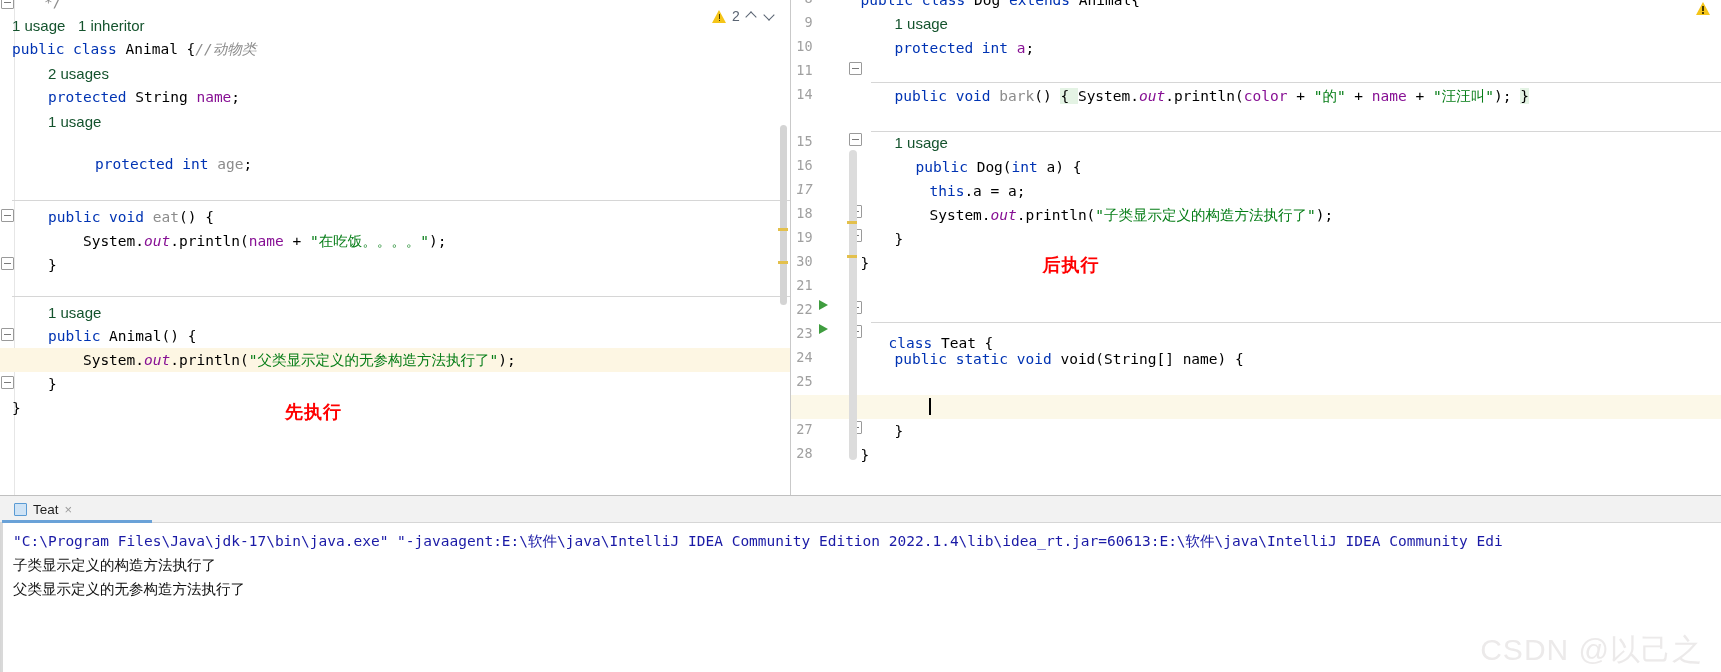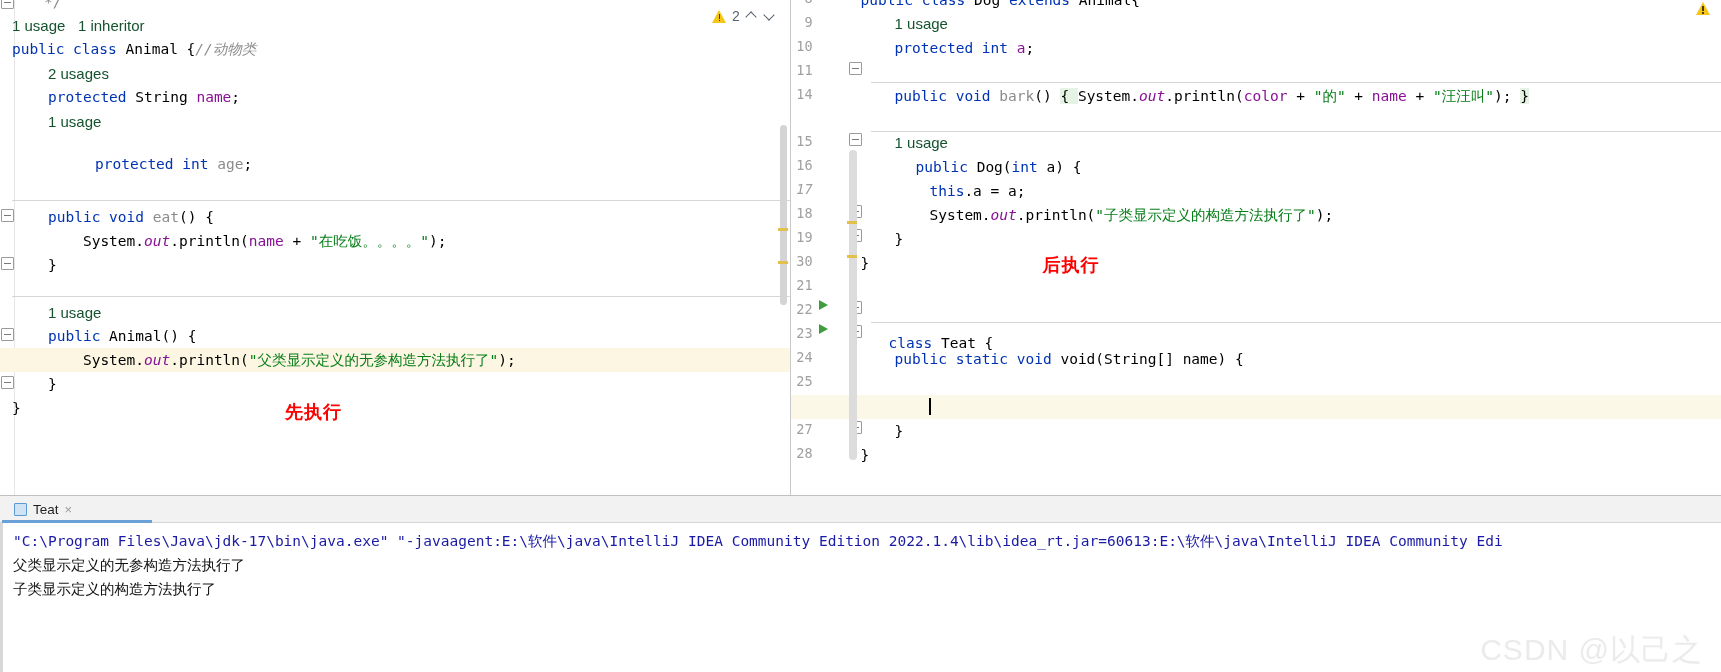--- a/index.html
+++ b/index.html
@@ -306,19 +306,19 @@
       <div class="tab">
         <span class="tab-ico"></span>
         <span class="tab-label">Teat</span>
         <span class="tab-close">×</span>
       </div>
       <div class="tab-underline"></div>
     </div>
     <div class="cons-body">
       <div class="left-bar"></div>
       <div class="cons-line cons-cmd">"C:\Program Files\Java\jdk-17\bin\java.exe" "-javaagent:E:\软件\java\IntelliJ IDEA Community Edition 2022.1.4\lib\idea_rt.jar=60613:E:\软件\java\IntelliJ IDEA Community Edi</div>
+      <div class="cons-line">子类显示定义的构造方法执行了</div>
       <div class="cons-line">父类显示定义的无参构造方法执行了</div>
-      <div class="cons-line">子类显示定义的构造方法执行了</div>
       <div class="watermark">CSDN @以己之</div>
     </div>
   </div>
 
 </div>
 
 </body></html>

